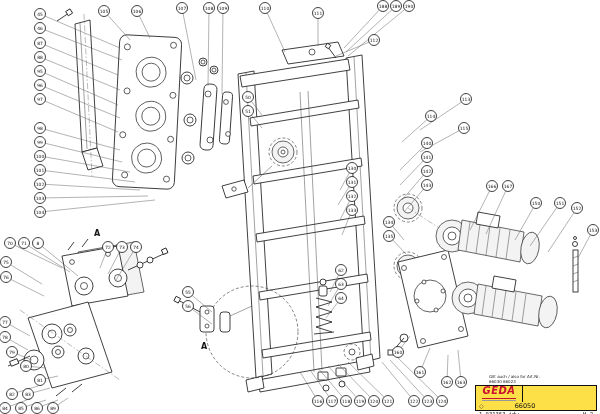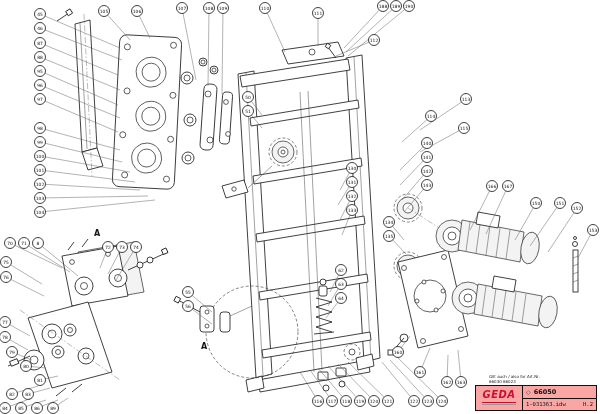--- a/index.html
+++ b/index.html
@@ -17,29 +17,29 @@
   .dashdot{stroke:#666;stroke-width:0.45;fill:none;stroke-dasharray:6 2 1.5 2;}
   .hole{stroke:#1f1f1f;stroke-width:0.7;fill:#ffffff;}
   
   .balloon{fill:#ffffff;stroke:#111111;stroke-width:0.8;}
   .balloon-num{font:4.4px "DejaVu Sans", sans-serif;fill:#111;text-anchor:middle;}
   .leader{stroke:#555555;stroke-width:0.45;}
   .anno{font:bold 8px "DejaVu Sans", sans-serif;fill:#111;text-anchor:middle;}
   
   .titleblock{position:absolute;right:3px;bottom:3px;width:122px;}
   .tb-note{font-size:4px;line-height:1.25;color:#222;text-align:left;padding-left:14px;margin-bottom:1px;}
-  .tb-box{display:flex;border:1px solid #111;background:#fca5a5;height:24px;}
+  .tb-box{display:flex;border:1px solid #111;background:#fde047;height:24px;flex-direction:column;}
   .tb-logo-cell{width:46px;border-right:1px solid #111;display:flex;flex-direction:column;align-items:center;justify-content:center;}
   .tb-logo{font-weight:bold;font-style:italic;font-size:10px;color:#c8102e;letter-spacing:0.5px;line-height:1;}
   .tb-logo-lines{width:34px;margin-top:1.5px;}
   .tb-logo-lines span{display:block;height:1px;background:#c8102e;margin-bottom:1px;}
   .tb-logo-lines span:last-child{background:#999;}
   .tb-right{flex:1;display:flex;flex-direction:column;}
   .tb-row{flex:1;display:flex;align-items:center;padding:0 3px;font-size:6.5px;color:#111;}
-  .tb-part{border-bottom:1px solid #111;font-weight:bold;}
+  .tb-part{border-bottom:1px solid #111;font-weight:normal;gap:28px;}
   .tb-diamond{font-size:6px;margin-right:3px;color:#333;}
   .tb-file{font-family:"DejaVu Sans Mono", monospace;font-size:5.5px;justify-content:space-between;}
 </style>
 </head>
 <body>
 
 <div class="stage">
 
   <svg id="drawing" width="600" height="414" viewBox="0 0 600 414">
 

